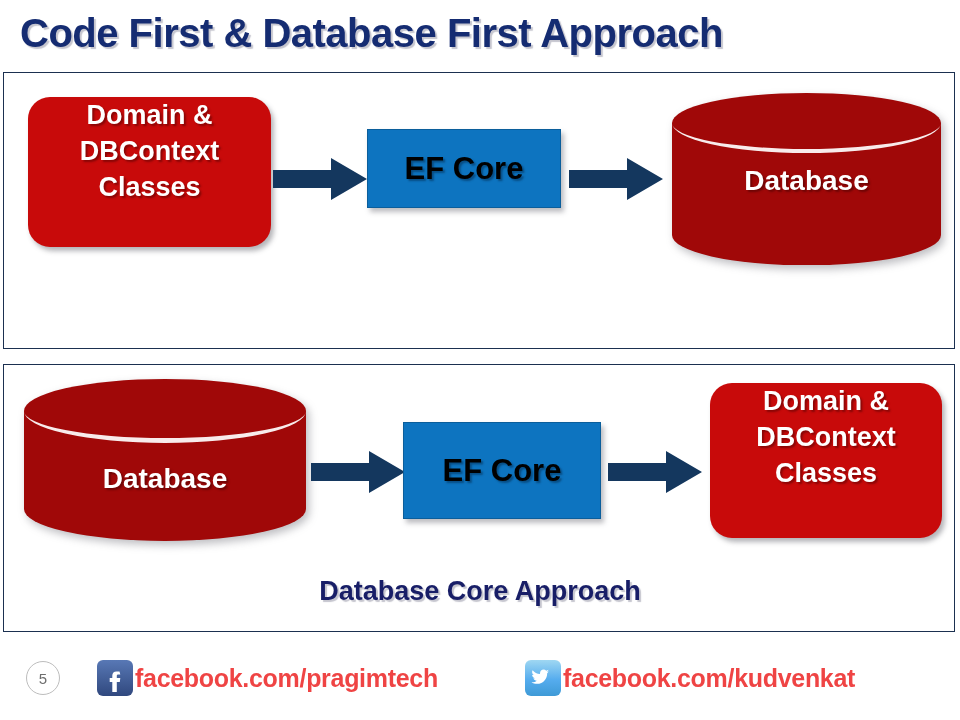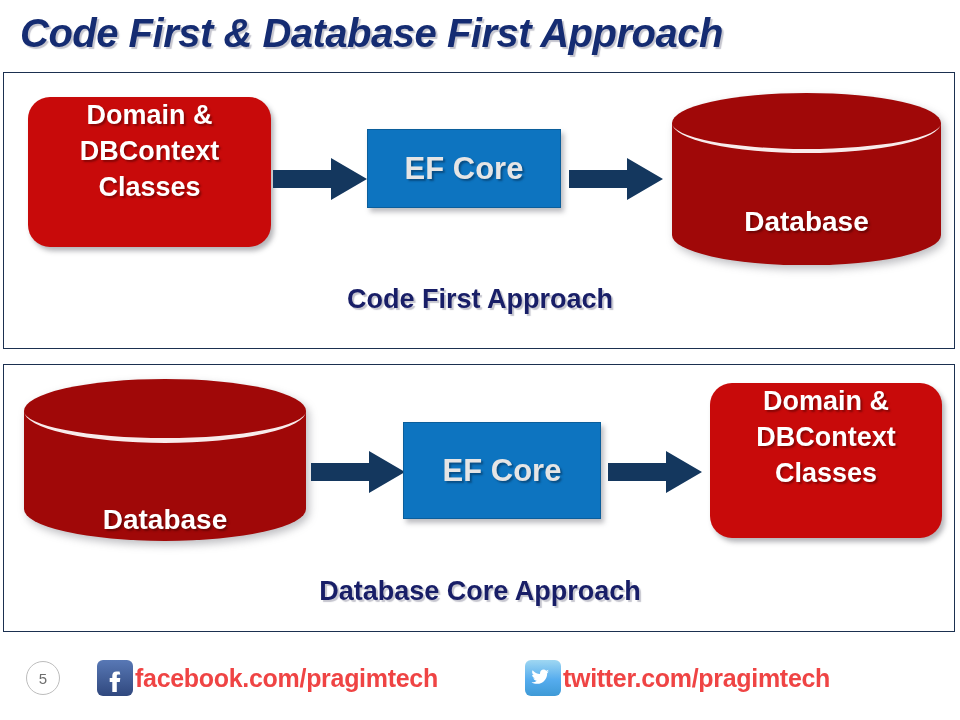--- a/index.html
+++ b/index.html
@@ -22,21 +22,20 @@
     top: 8px;
     width: 920px;
     height: 50px;
     line-height: 50px;
     font-size: 40px;
     font-weight: bold;
     color: #152C72;
     letter-spacing: -0.5px;
     text-shadow: 2px 2px 1px rgba(150,150,165,0.55);
     white-space: nowrap;
-    font-style: italic;
   }
 
   
   .panel {
     position: absolute;
     left: 3px;
     width: 952px;
     border: 1px solid #1b3050;
     background: #ffffff;
     box-sizing: border-box;
@@ -66,21 +65,21 @@
 
   
   .blue-box {
     position: absolute;
     background: #0D74C0;
     border: 1px solid #0B5E9B;
     box-shadow: 3px 4px 5px rgba(90,90,100,0.40);
     display: flex;
     align-items: center;
     justify-content: center;
-    color: #e5e5e5;
+    color: #000000;
     font-size: 31px;
     font-weight: bold;
     white-space: nowrap;
     text-shadow: 2px 2px 2px rgba(0,30,60,0.45);
     box-sizing: border-box;
   }
 
   
   .cylinder {
     position: absolute;
@@ -89,21 +88,20 @@
   .cylinder svg { display: block; width: 100%; height: 100%; }
   .cylinder .cyl-label {
     position: absolute;
     left: 0;
     width: 100%;
     text-align: center;
     color: #ffffff;
     font-weight: bold;
     white-space: nowrap;
     text-shadow: 2px 2px 2px rgba(60,0,0,0.50);
-    margin-top: 41px;
   }
 
   
   .arrow {
     position: absolute;
   }
   .arrow svg { display: block; width: 100%; height: 100%; }
 
   
   .caption {
@@ -186,21 +184,20 @@
 
   <div class="cylinder" id="cylinder-top" style="left:664px; top:20px; width:277px; height:172px;">
     <svg viewBox="0 0 277 172" preserveAspectRatio="none">
       <path d="M4,30 L4,142 A 133 30 0 0 0 273,142 L273,30 Z" fill="#A00808"></path>
       <ellipse cx="138.5" cy="30" rx="134.5" ry="30" fill="#A00808"></ellipse>
       <path d="M4,30 A 134.5 30 0 0 0 273,30 A 134.5 26 0 0 1 4,30 Z" fill="#ffffff" opacity="0.92"></path>
     </svg>
     <div class="cyl-label" style="top:72px; font-size:28px;">Database</div>
   </div>
 
-  <div class="caption" id="caption-top" style="left:0px; top:211px; width:952px;">Code First Approach</div>
 </div>
 
 <div class="panel" id="panel-bottom">
 
   <div class="cylinder" id="cylinder-bottom" style="left:16px; top:14px; width:290px; height:164px;">
     <svg viewBox="0 0 290 164" preserveAspectRatio="none">
       <path d="M4,32 L4,130 A 141 32 0 0 0 286,130 L286,32 Z" fill="#A00808"></path>
       <ellipse cx="145" cy="32" rx="141" ry="32" fill="#A00808"></ellipse>
       <path d="M4,32 A 141 32 0 0 0 286,32 A 141 27 0 0 1 4,32 Z" fill="#ffffff" opacity="0.92"></path>
     </svg>
@@ -255,14 +252,14 @@
         <linearGradient id="twg" x1="0" y1="0" x2="0" y2="1">
           <stop offset="0%" stop-color="#9FD7F2"></stop>
           <stop offset="55%" stop-color="#55ACEE"></stop>
           <stop offset="100%" stop-color="#3E9AD6"></stop>
         </linearGradient>
       </defs>
       <rect x="0" y="0" width="36" height="36" rx="6" ry="6" fill="url(#twg)"></rect>
       <path d="M25.5 12.8c-0.8 0.4-1.7 0.6-2.6 0.7 0.9-0.6 1.6-1.4 1.9-2.5-0.9 0.5-1.8 0.9-2.8 1.1-0.8-0.9-2-1.4-3.2-1.4-2.4 0-4.4 2-4.4 4.4 0 0.3 0 0.7 0.1 1-3.7-0.2-6.9-1.9-9.1-4.6-0.4 0.7-0.6 1.4-0.6 2.2 0 1.5 0.8 2.9 2 3.7-0.7 0-1.4-0.2-2-0.5v0.1c0 2.1 1.5 3.9 3.5 4.3-0.4 0.1-0.8 0.2-1.2 0.2-0.3 0-0.6 0-0.8-0.1 0.6 1.7 2.2 3 4.1 3-1.5 1.2-3.4 1.9-5.4 1.9-0.4 0-0.7 0-1-0.1 1.9 1.2 4.2 1.9 6.7 1.9 8 0 12.4-6.6 12.4-12.4v-0.6c0.8-0.6 1.6-1.4 2.2-2.3z" fill="#ffffff" transform="translate(3.2,0.8) scale(0.82)"></path>
     </svg>
   </span>
-  <span class="social-text">twitter.com/pragimtech</span>
+  <span class="social-text">facebook.com/kudvenkat</span>
 </div>
 
 </body></html>

